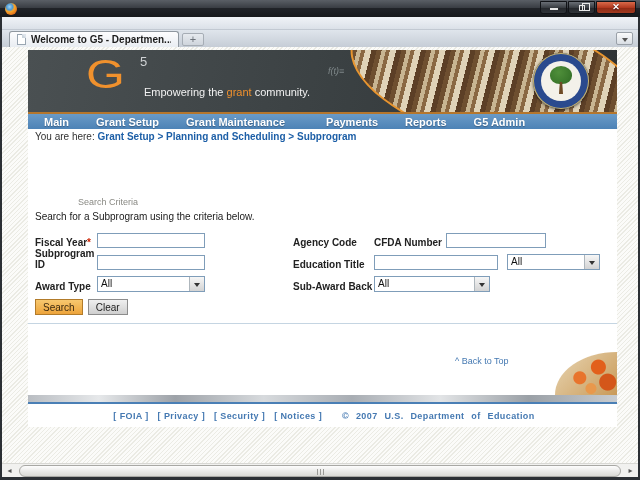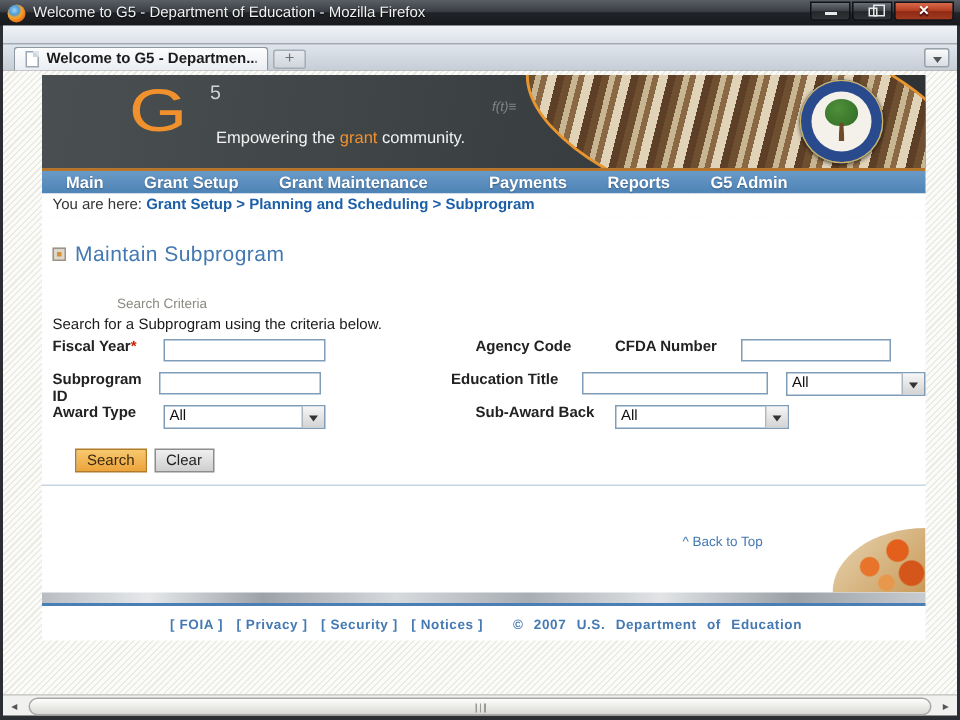--- a/index.html
+++ b/index.html
@@ -84,40 +84,40 @@
   
   .content { position:relative; background:#fff; height:282px; font-size:10px; }
   .page-title-row { position:absolute; left:7px; top:16px; display:flex; align-items:center; gap:6px; }
   .bullet-icon { width:9px; height:9px; background:#ded7ca; border:1px solid #9a948a; position:relative; }
   .bullet-icon:after { content:""; position:absolute; left:2px; top:2px; width:3px; height:3px; background:#d88f3a; }
   .page-title { color:#4478b1; font-size:14px; letter-spacing:.3px; }
   .section-label { position:absolute; left:7px; top:52px; color:#8a8a84; font-size:9px;margin-left:43px; }
   .instructions { position:absolute; left:7px; top:66px; color:#1a1a1a; font-size:10px; }
 
   .form { position:absolute; left:0; top:81px; width:100%; }
-  .frow { display:flex; align-items:flex-start; height:22px; padding-left:7px;gap:12px; }
+  .frow { display:flex; align-items:flex-end; height:22px; padding-left:7px; }
   .flabel { font-weight:bold; color:#222; font-size:10px; }
   .c1 { width:62px; } .c3l { width:81px; } .c5l { width:72px; }
   .c2 { width:196px; } .c4 { width:133px; }
   .req { color:#cc2200; }
   .tin { height:15px; border:1px solid #7f9db9; background:#fff; font-size:10px; padding:0 2px;
     font-family:"Liberation Sans", sans-serif; }
   .w108{width:108px;} .w100{width:100px;} .w124{width:124px;}
   .sel { display:inline-flex; height:16px; border:1px solid #7f9db9; background:#fff; position:relative;
     cursor:pointer; }
   .selval { flex:1; font-size:10px; padding:1px 2px 0 3px; color:#111; overflow:hidden; white-space:nowrap; }
   .selbtn { width:15px; height:100%; border-left:1px solid #aeb6bc;
     background:linear-gradient(#f6f6f6,#d3d3d3); position:relative; }
   .selbtn .tri { position:absolute; left:4px; top:6px; width:0; height:0;
     border-left:3px solid transparent; border-right:3px solid transparent; border-top:4px solid #333; }
   .w95{width:95px;} .w93{width:93px;} .w116{width:116px;}
 
   .btnrow { position:absolute; left:7px; top:154px; display:flex; gap:5px; }
   .btn { height:16px; font-size:10px; font-family:"Liberation Sans", sans-serif; padding:0 7px; cursor:pointer; }
-  .btn.search { background:linear-gradient(#f7c86f,#eda43b); border:1px solid #b27b2a; color:#3c2a10;margin-left:15px; }
+  .btn.search { background:linear-gradient(#f7c86f,#eda43b); border:1px solid #b27b2a; color:#3c2a10; }
   .btn.clear { background:linear-gradient(#efefef,#cfcfcf); border:1px solid #8c8c8c; color:#222; }
   .rule { position:absolute; left:0; right:0; top:178px; border-top:1px solid #c5d5e2; }
   .backtop { position:absolute; left:427px; top:211px; color:#4579b2; font-size:9px; cursor:pointer; }
 
   .chairs { position:absolute; right:0; top:207px; width:62px; height:43px; border-radius:100% 0 0 0;
     background:
       radial-gradient(circle at 70% 35%, #e2601c 0 7px, transparent 8px),
       radial-gradient(circle at 40% 60%, #e8742c 0 6px, transparent 7px),
       radial-gradient(circle at 85% 70%, #d4561a 0 8px, transparent 9px),
       radial-gradient(circle at 58% 85%, #e8984c 0 5px, transparent 6px),
@@ -141,21 +141,20 @@
   .sb-grip { position:absolute; left:50%; top:3px; width:7px; height:6px; margin-left:-3px;
     background:repeating-linear-gradient(90deg,#9a9a96 0 1px, transparent 1px 3px); }
 </style>
 </head>
 <body>
 
 <div id="window">
 
   <div class="titlebar">
     <div class="ff-icon"></div>
-    <div class="titlebar-text">Welcome to G5 - Department of Education - Mozilla Firefox</div>
     <div class="win-btns">
       <div class="win-btn">
           <div class="glyph-min"></div>
         </div>
       <div class="win-btn">
           <div class="glyph-restore"></div>
         </div>
       <div class="win-btn close">
           <div class="glyph-close">✕</div>
         </div>
@@ -206,24 +205,20 @@
       <div class="crumbbar">
         <span>You are here:</span>
         <span class="lnk">Grant Setup</span>
         <span class="sep">&gt;</span>
         <span class="lnk">Planning and Scheduling</span>
         <span class="sep">&gt;</span>
         <span class="lnk">Subprogram</span>
       </div>
 
       <div class="content">
-        <div class="page-title-row">
-          <div class="bullet-icon"></div>
-          <div class="page-title">Maintain Subprogram</div>
-        </div>
         <div class="section-label">Search Criteria</div>
         <div class="instructions">Search for a Subprogram using the criteria below.</div>
 
         <div class="form">
           <div class="frow">
             <span class="flabel c1"><span>Fiscal Year</span><span class="req">*</span></span>
             <span class="c2"><input class="tin w108" value="" style=""></span>
             <span class="flabel c3l">Agency Code</span>
             <span class="flabel c5l">CFDA Number</span>
             <span><input class="tin w100" value="" style=""></span>

